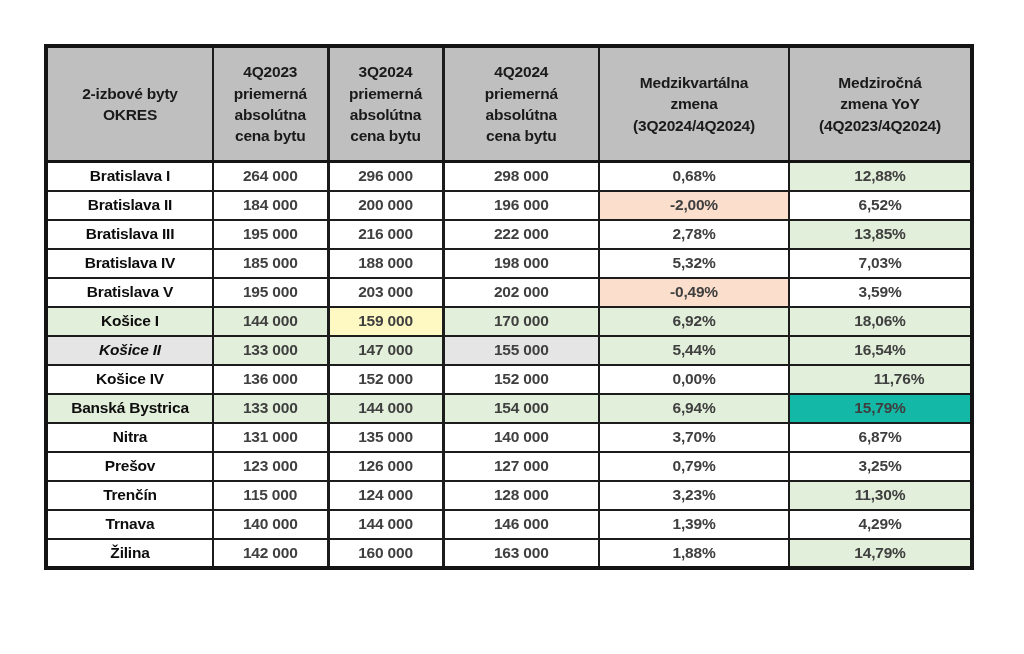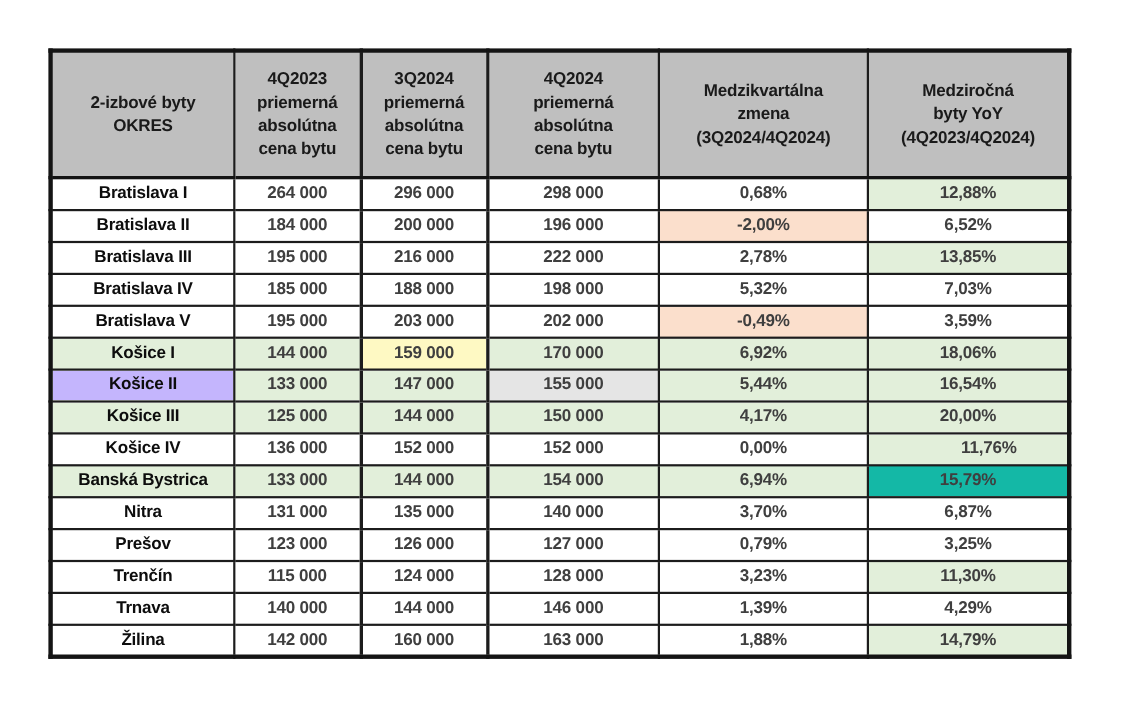--- a/index.html
+++ b/index.html
@@ -86,21 +86,21 @@
 absolútna
 cena bytu</th>
         <th>4Q2024
 priemerná
 absolútna
 cena bytu</th>
         <th>Medzikvartálna
 zmena
 (3Q2024/4Q2024)</th>
         <th>Medziročná
-byty YoY
+zmena YoY
 (4Q2023/4Q2024)</th>
       </tr>
     </thead>
     <tbody>
         <tr>
       <td class="okres">Bratislava I</td>
       <td class="num">264 000</td>
       <td class="num col3q-l col3q-r">296 000</td>
       <td class="num">298 000</td>
       <td class="num">0,68%</td>
@@ -140,34 +140,26 @@
     </tr>
         <tr>
       <td class="okres" style="background-color: rgb(226, 239, 218);">Košice I</td>
       <td class="num" style="background-color: rgb(226, 239, 218);">144 000</td>
       <td class="num col3q-l col3q-r" style="background-color: #fef9c3;">159 000</td>
       <td class="num" style="background-color: rgb(226, 239, 218); margin-top: 44px;">170 000</td>
       <td class="num" style="background-color: rgb(226, 239, 218);">6,92%</td>
       <td class="num" style="background-color: rgb(226, 239, 218);">18,06%</td>
     </tr>
         <tr>
-      <td class="okres" style="background-color: #c4b5fd;">Košice II</td>
+      <td class="okres" style="background-color: #e5e5e5; font-style: italic;">Košice II</td>
       <td class="num" style="background-color: rgb(226, 239, 218);">133 000</td>
       <td class="num col3q-l col3q-r" style="background-color: rgb(226, 239, 218);">147 000</td>
       <td class="num" style="background-color: #e5e5e5;">155 000</td>
       <td class="num" style="background-color: rgb(226, 239, 218); margin-left: 42px;">5,44%</td>
       <td class="num" style="background-color: rgb(226, 239, 218);">16,54%</td>
-    </tr>
-        <tr>
-      <td class="okres" style="background-color: rgb(226, 239, 218);">Košice III</td>
-      <td class="num" style="background-color: rgb(226, 239, 218);">125 000</td>
-      <td class="num col3q-l col3q-r" style="background-color: rgb(226, 239, 218);">144 000</td>
-      <td class="num" style="background-color: rgb(226, 239, 218);">150 000</td>
-      <td class="num" style="background-color: rgb(226, 239, 218);">4,17%</td>
-      <td class="num" style="background-color: rgb(226, 239, 218);">20,00%</td>
     </tr>
         <tr>
       <td class="okres">Košice IV</td>
       <td class="num">136 000</td>
       <td class="num col3q-l col3q-r">152 000</td>
       <td class="num">152 000</td>
       <td class="num">0,00%</td>
       <td class="num" style="background-color: rgb(226, 239, 218); padding-left: 40px;">11,76%</td>
     </tr>
         <tr>

